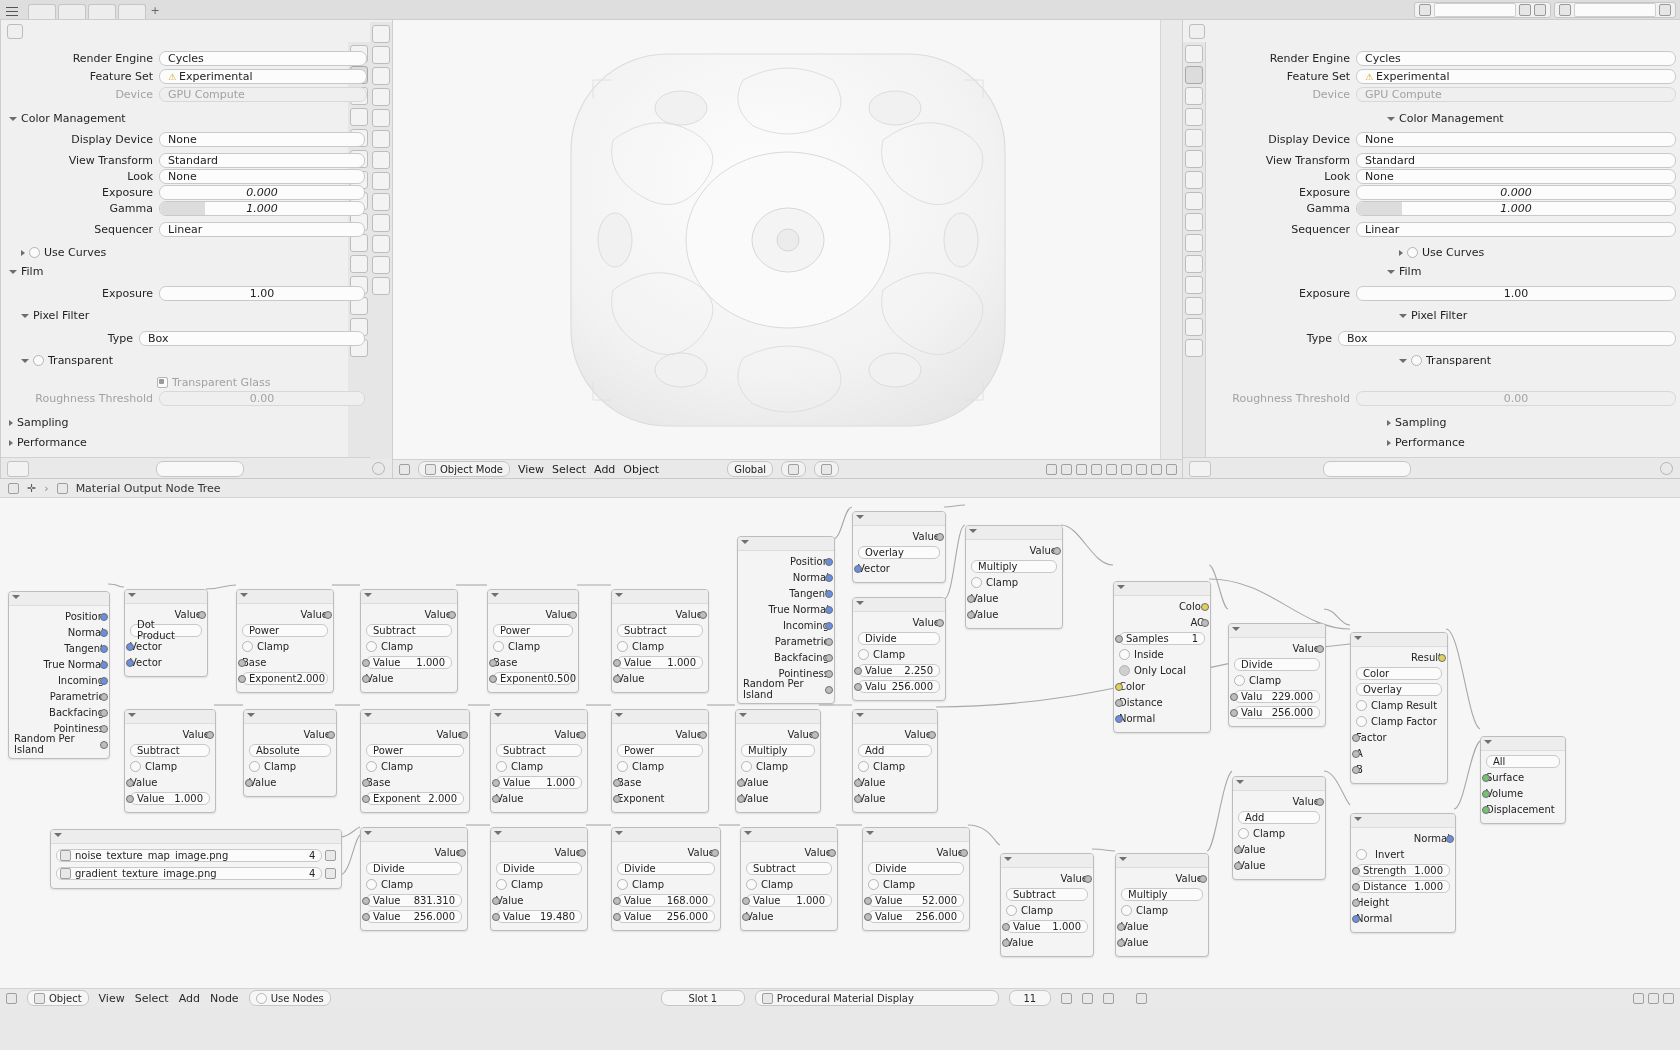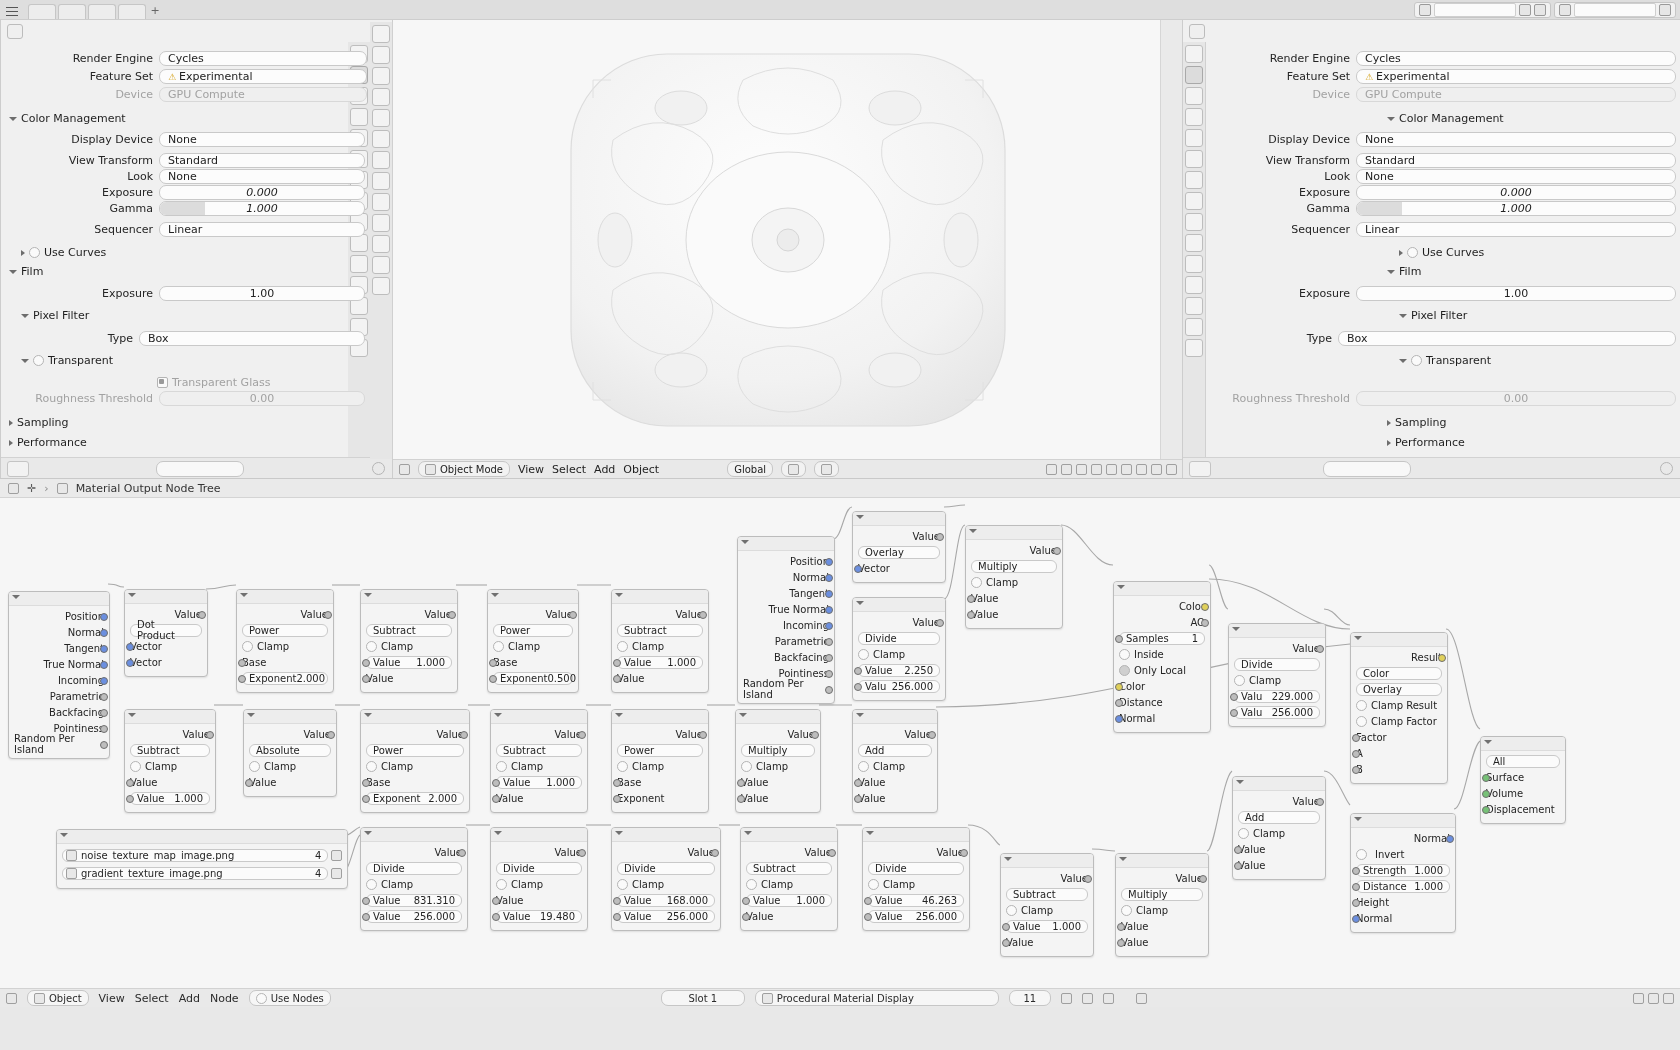--- a/index.html
+++ b/index.html
@@ -1121,21 +1121,21 @@
             <div class="nrow">
               <span class="sock in gray" style="top:4px;"></span>
               <span>Height</span>
             </div>
             <div class="nrow">
               <span class="sock in blue" style="top:4px;"></span>
               <span>Normal</span>
             </div>
           </div>
         </div>
-        <div class="node" style="left: 56px; top: 350px; width: 290px;">
+        <div class="node" style="left: 50px; top: 350px; width: 290px;">
           <div class="nhdr">
             <span class="cc"></span>
           </div>
           <div class="body">
             <div class="nrow" style="height: 16px;">
               <span class="nbtn" style="padding-left:3px;">
                 <span class="smallsq" style="margin-right:4px;"></span>
                 <span style="overflow:hidden;white-space:nowrap;max-width:220px;">noise_texture_map_image.png</span>
                 <span class="v">4</span>
               </span>
@@ -1266,21 +1266,21 @@
             </div>
             <div class="nrow">
               <span class="nbtn">Divide</span>
             </div>
             <div class="nrow">
               <span class="radio" style=""></span>
               <span style="margin-left:4px;">Clamp</span>
             </div>
             <div class="nrow">
               <span class="sock in gray" style="top:4px;"></span>
-              <span class="nbtn">Value<span class="v">46.263</span></span>
+              <span class="nbtn">Value<span class="v">52.000</span></span>
             </div>
             <div class="nrow">
               <span class="sock in gray" style="top:4px;"></span>
               <span class="nbtn">Value<span class="v">256.000</span></span>
             </div>
           </div>
         </div>
         <div class="node" style="left: 1000px; top: 374px; width: 92px;">
           <div class="nhdr">
             <span class="cc"></span>

